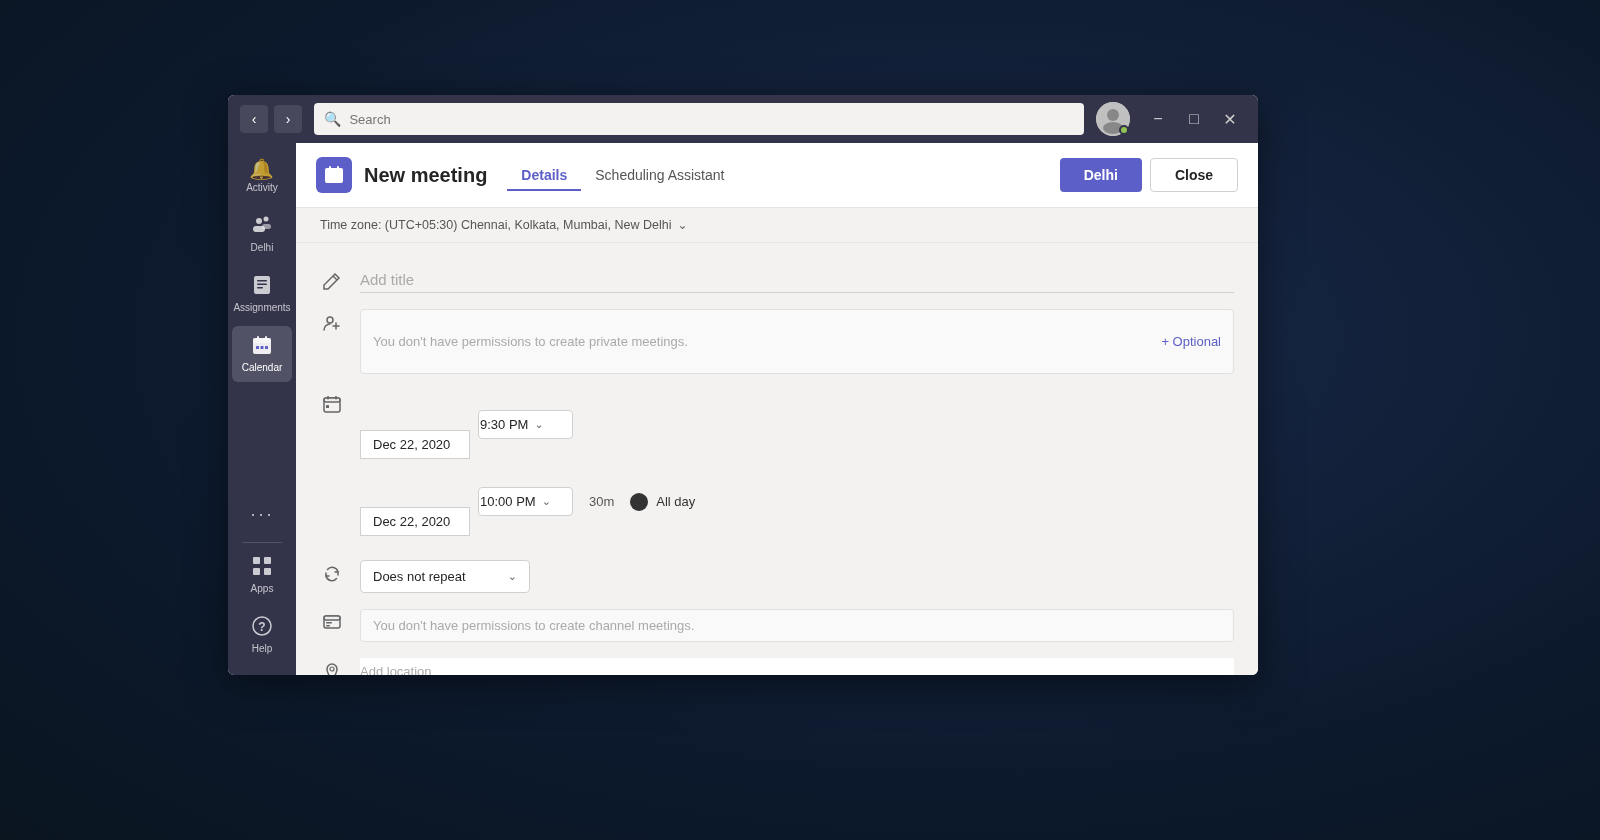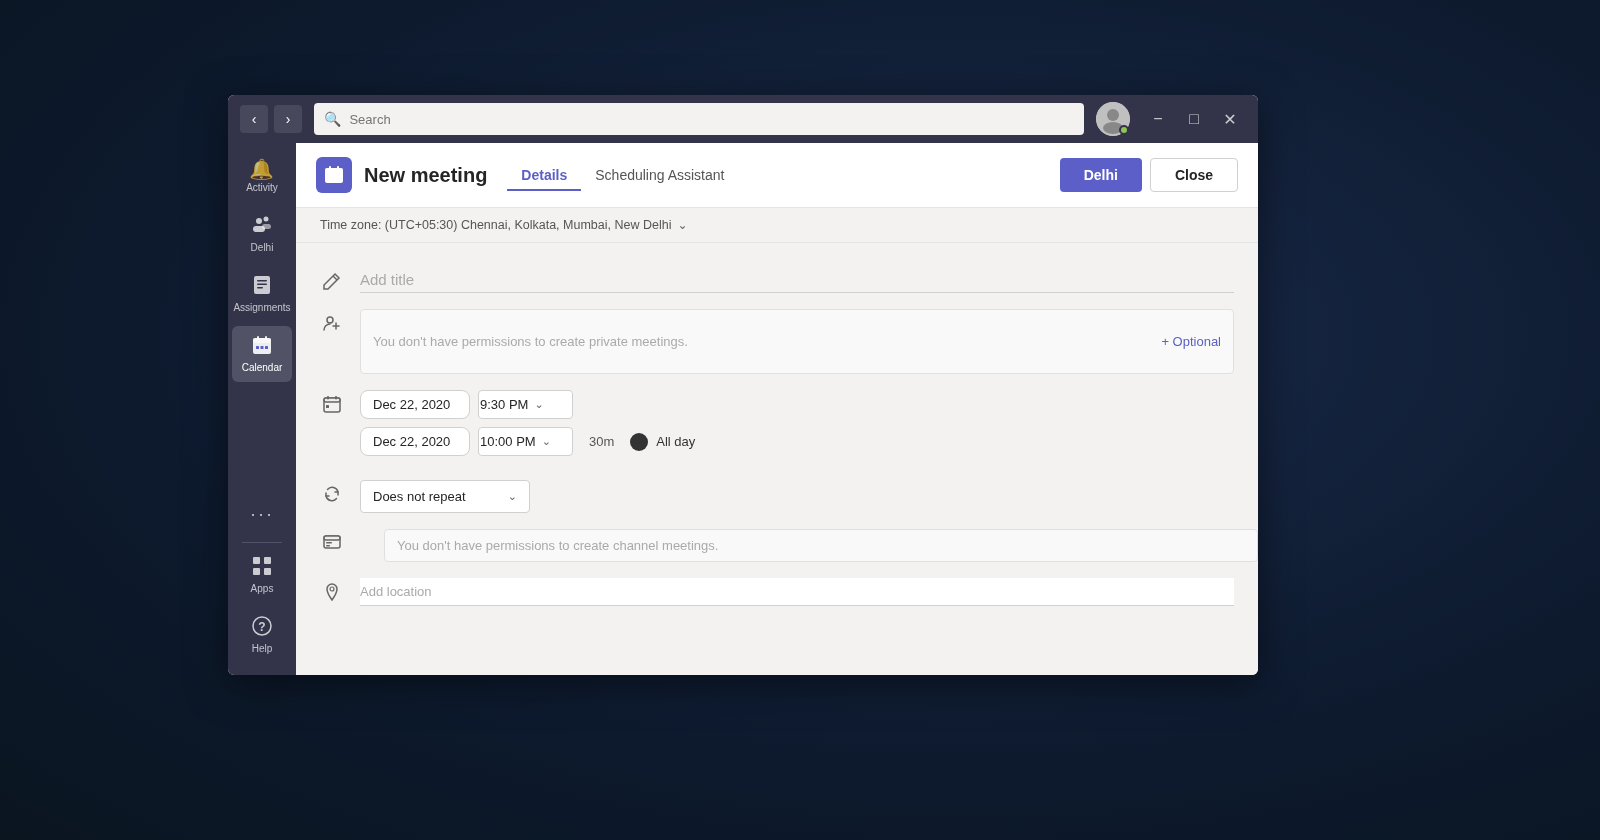--- a/index.html
+++ b/index.html
@@ -367,26 +367,27 @@
     .datetime-row {
       display: flex;
       align-items: center;
       gap: 8px;
       margin-bottom: 8px;
     }
 
     .date-input {
       background: #fff;
       border: 1px solid #d0d0d0;
-      border-radius: 8px;
+      border-radius: 0;
       padding: 6px 12px;
       font-size: 13px;
       color: #252525;
       cursor: pointer;
       min-width: 110px;
+      margin-top: 40px;
     }
 
     .time-select {
       background: #fff;
       border: 1px solid #d0d0d0;
       border-radius: 4px;
       padding: 6px 1px;
       font-size: 13px;
       color: #252525;
       cursor: pointer;
@@ -441,21 +442,20 @@
 
     
     .channel-input {
       width: 100%;
       background: #f9f9f9;
       border: 1px solid #e0e0e0;
       border-radius: 4px;
       padding: 8px 12px;
       font-size: 13px;
       color: #aaa;
-      margin-left: 24px;
     }
 
     
     .location-input {
       width: 100%;
       background: #fff;
       border: none;
       border-bottom: 1px solid #d0d0d0;
       padding: 6px 0;
       font-size: 13px;

